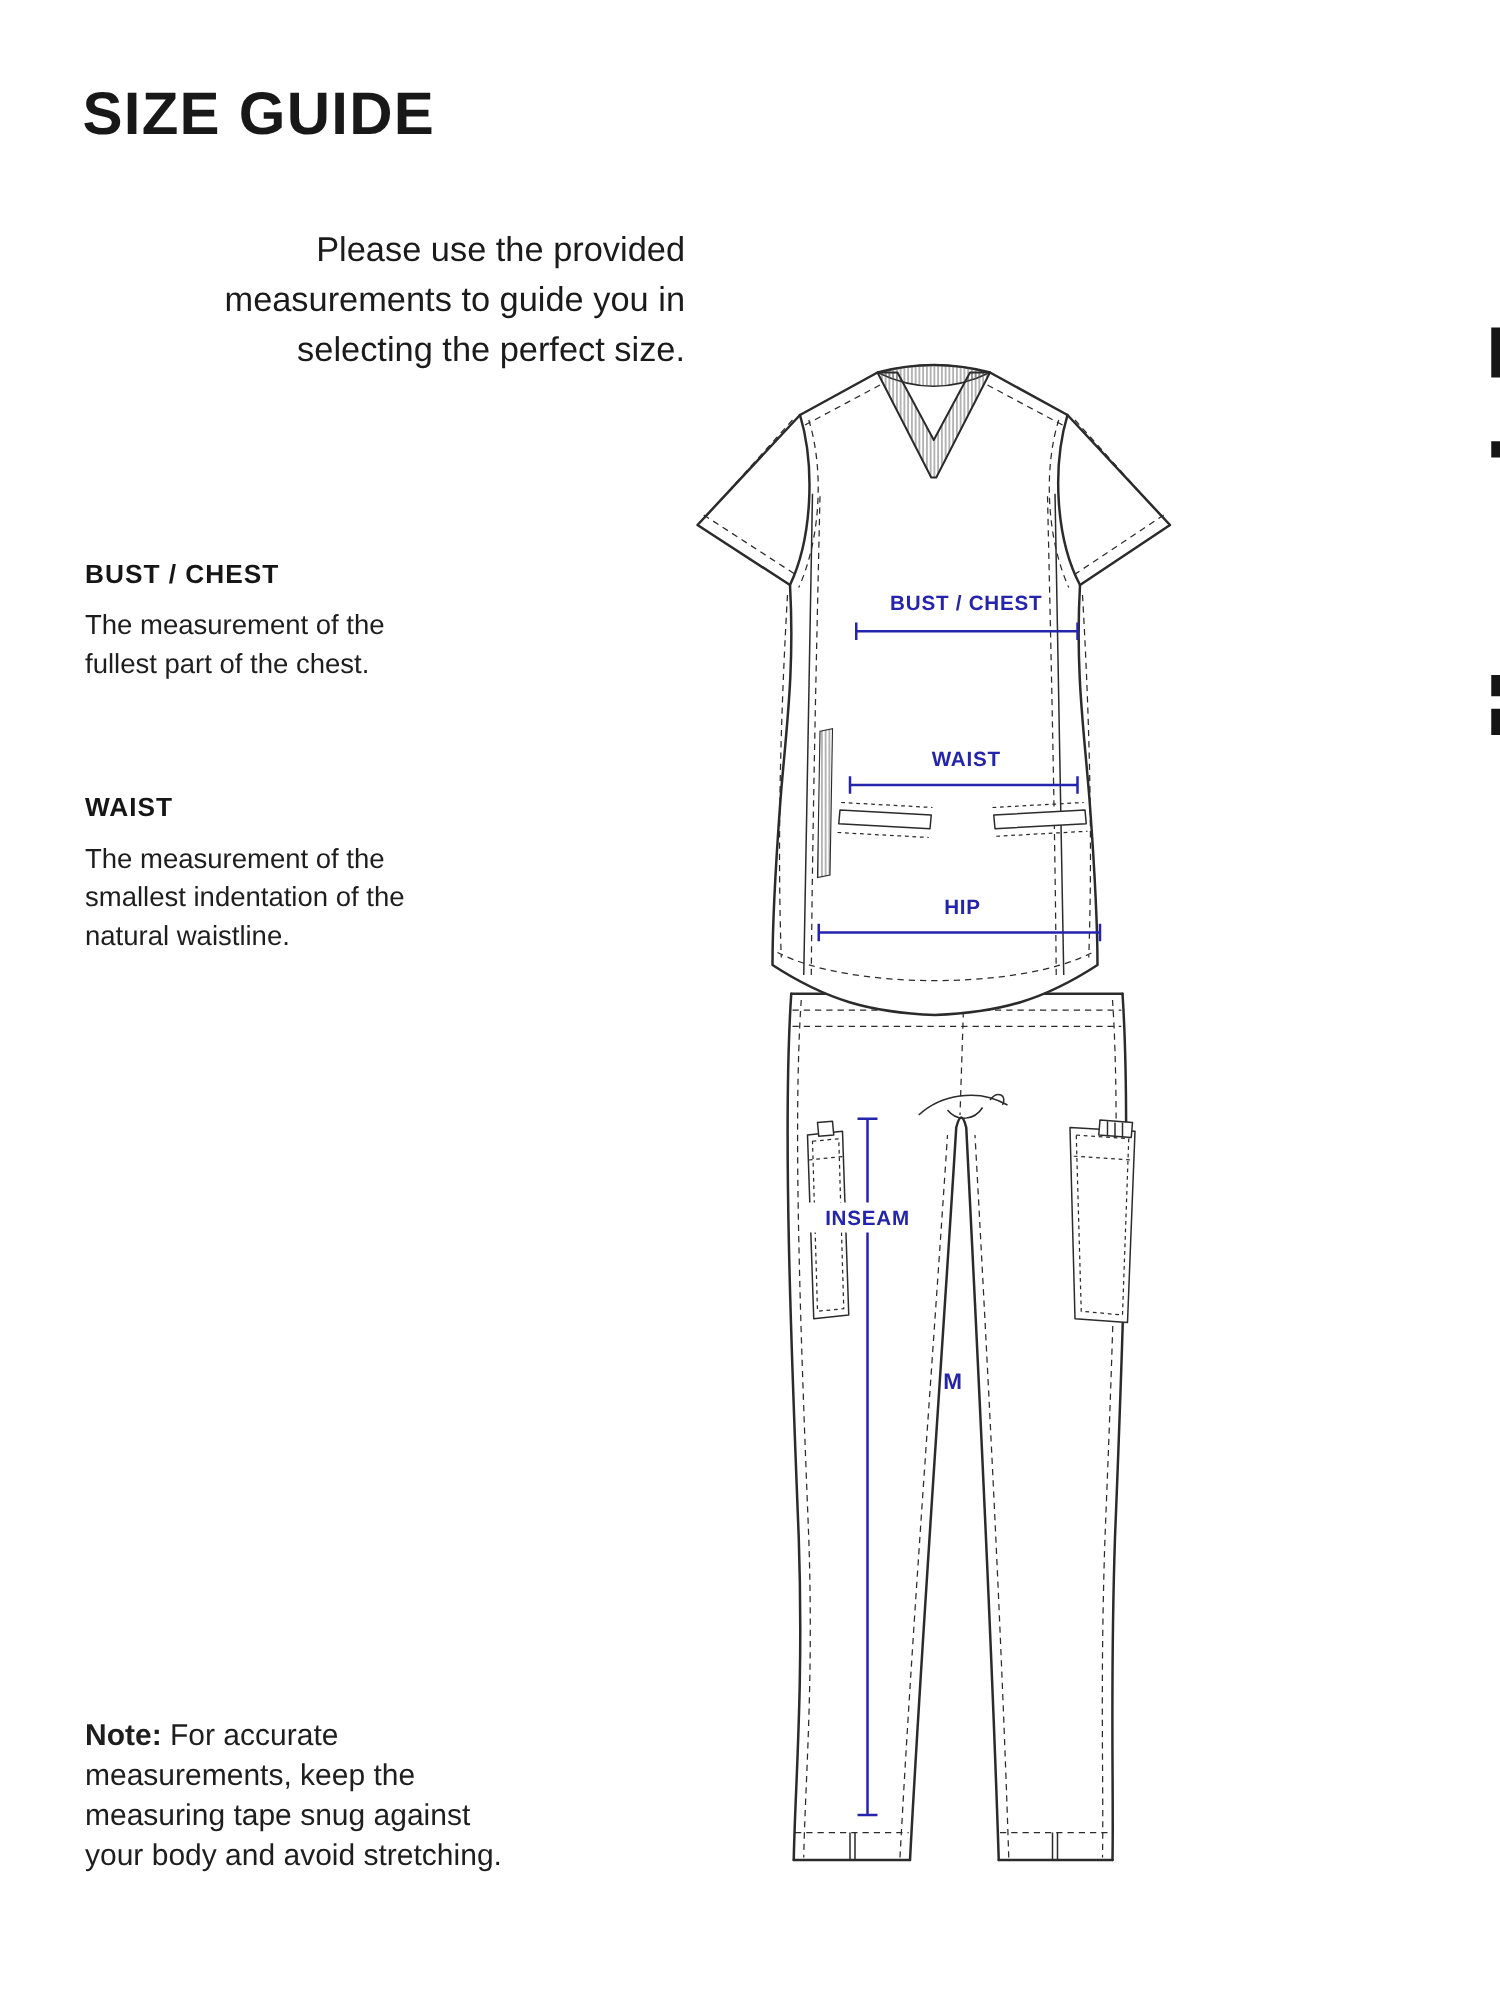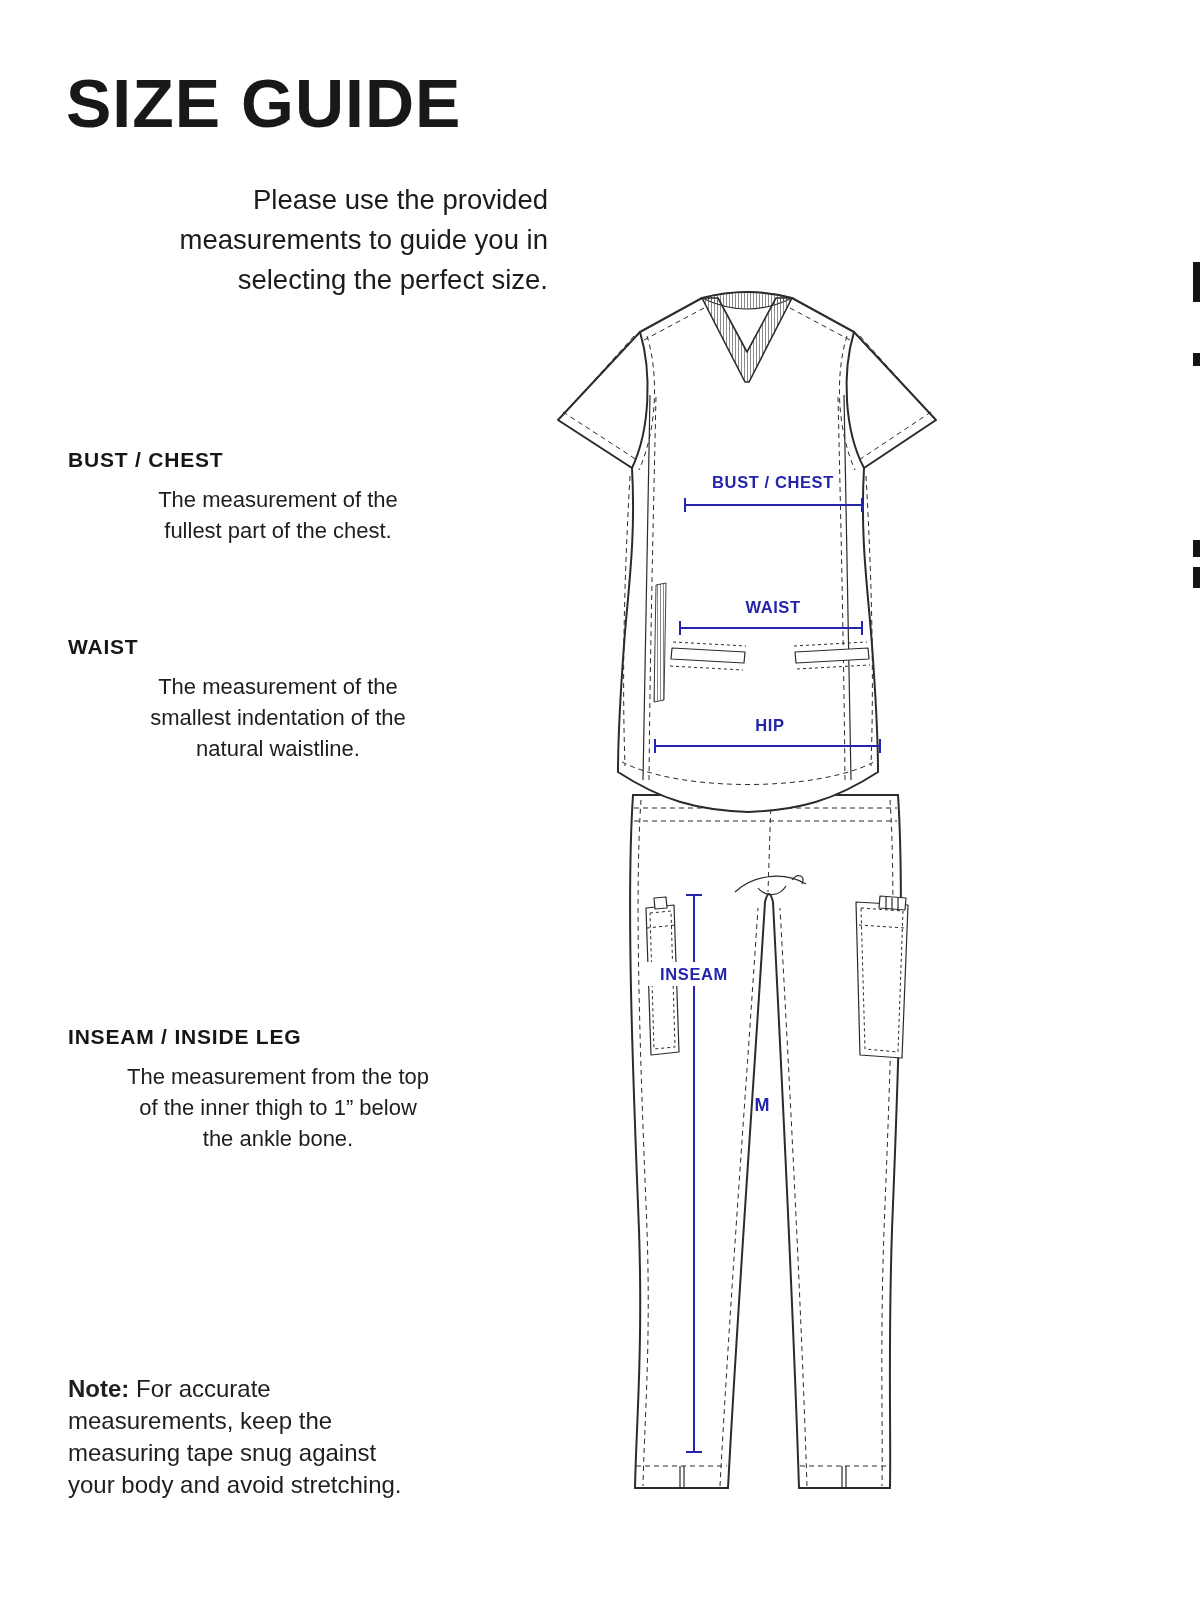--- a/index.html
+++ b/index.html
@@ -3,29 +3,29 @@
 <meta charset="utf-8">
 <style>
   html,body{margin:0;padding:0;}
   body{
     width:1200px;height:1600px;background:#ffffff;position:relative;overflow:hidden;
     font-family:"Liberation Sans",sans-serif;color:#1d1d1d;
   }
   .page{position:absolute;left:0;top:0;width:1200px;height:1600px;}
   .title{
     position:absolute;left:66px;top:64px;margin:0;
-    font-size:68px;font-weight:800;letter-spacing:1px;color:#181818;
+    font-size:48px;font-weight:800;letter-spacing:1px;color:#181818;
   }
   .intro{
     position:absolute;left:68px;top:180px;width:480px;margin:0;
     font-size:27.5px;line-height:1.45;color:#1b1b1b;white-space:pre-line;text-align:right;
   }
   .sec{position:absolute;left:68px;width:420px;}
   .sec h2{margin:0 0 12px 0;font-size:21px;font-weight:700;letter-spacing:.8px;color:#161616;}
-  .sec p{margin:0;font-size:22px;line-height:1.42;color:#1e1e1e;white-space:pre-line;text-align:center;}
+  .sec p{margin:0;font-size:22px;line-height:1.42;color:#1e1e1e;white-space:pre-line;}
   .sec1{top:448px}.sec2{top:635px}.sec3{top:821px}.sec4{top:1025px}
   .note{
     position:absolute;left:68px;top:1373px;width:380px;margin:0;
     font-size:24px;line-height:1.33;color:#1e1e1e;
   }
   .note strong{font-weight:700;}
   .note span{white-space:pre-line;}
   .diagram{position:absolute;left:530px;top:280px;width:460px;height:1240px;}
   
   .ol{fill:none;stroke:#2b2b2b;stroke-width:2;stroke-linejoin:round;stroke-linecap:round;}
@@ -57,26 +57,20 @@
   </div>
 
   <div class="sec sec2">
     <h2>WAIST</h2>
     <p>The measurement of the
 smallest indentation of the
 natural waistline.</p>
   </div>
 
 
-  <div class="sec sec4">
-    <h2>INSEAM / INSIDE LEG</h2>
-    <p>The measurement from the top
-of the inner thigh to 1” below
-the ankle bone.</p>
-  </div>
 
   <p class="note"><strong>Note:</strong> <span>For accurate
 measurements, keep the
 measuring tape snug against
 your body and avoid stretching.</span></p>
 
   <div class="diagram">
     <svg width="460" height="1240" viewBox="0 0 460 1240">
       <defs>
         <pattern id="rib" width="3" height="6" patternUnits="userSpaceOnUse">

